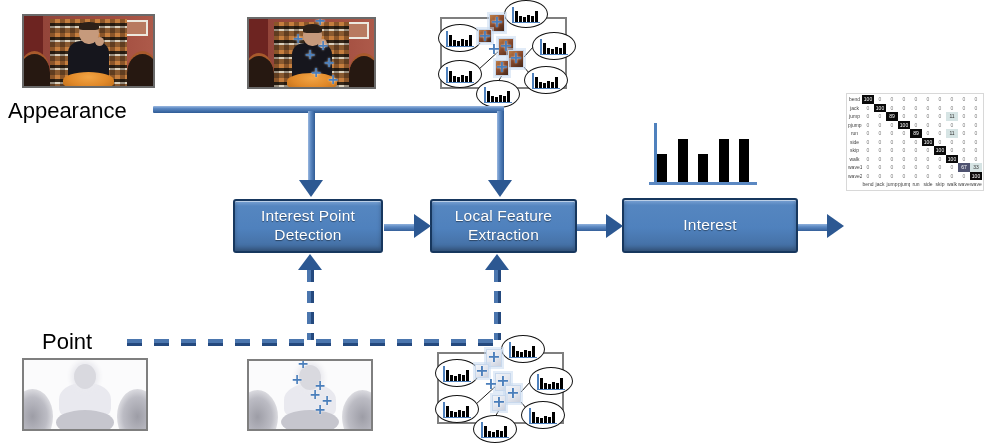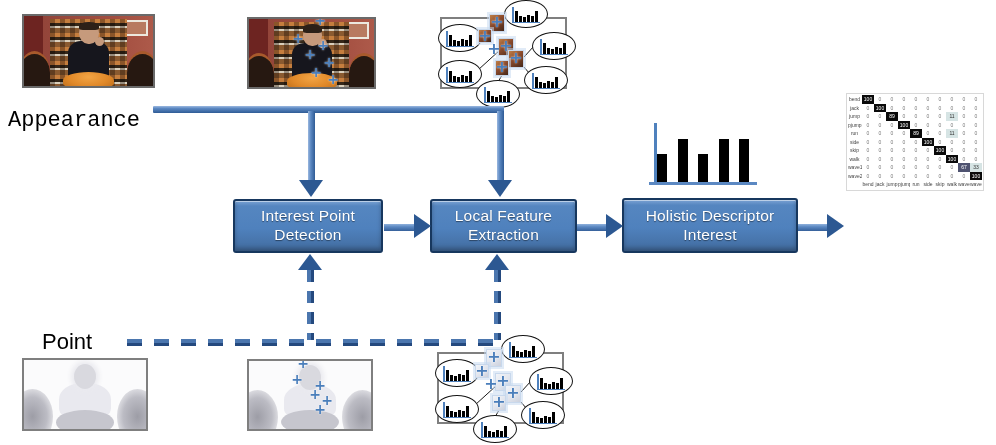--- a/index.html
+++ b/index.html
@@ -216,42 +216,41 @@
       <div class="feat-patch rgb" style="left: 76px; top: 50px; width: 16px; height: 18px;"></div>
       <div class="feat-patch rgb" style="left: 63px; top: 60px; width: 14px; height: 16px;"></div>
       <span class="feat-cross" style="left: 65px; top: 22px;">+</span>
       <span class="feat-cross" style="left: 53px; top: 36px;">+</span>
       <span class="feat-cross" style="left: 74px; top: 46px;">+</span>
       <span class="feat-cross" style="left: 84px; top: 58px;">+</span>
       <span class="feat-cross" style="left: 70px; top: 67px;">+</span>
       <span class="feat-cross" style="left: 62px; top: 49px;">+</span>
     </div>
 
-  <div class="stream-label" style="left:8px;top:110px;font-family:Liberation Mono, monospace;">Appearance</div>
+  <div class="stream-label" style="left:8px;top:100px;">Appearance</div>
 
   <div class="hline" style="left:153px;top:106px;width:351px;height:7px;"></div>
   <div style="left:299px;top:111px;width:24px;height:86px;">
     <div class="vshaft" style="left:9px;top:0;width:7px;height:69px;"></div>
     <div class="head-down" style="left:0;top:69px;"></div>
   </div>
   <div style="left:488px;top:111px;width:24px;height:86px;">
     <div class="vshaft" style="left:9px;top:0;width:7px;height:69px;"></div>
     <div class="head-down" style="left:0;top:69px;"></div>
   </div>
 
   <div class="pipe-box" style="left:430px;top:199px;width:147px;height:54px;">
     <span>Local Feature</span>
     <span>Extraction</span>
   </div>
   <div class="pipe-box" style="left:233px;top:199px;width:150px;height:54px;">
     <span>Interest Point</span>
     <span>Detection</span>
   </div>
   <div class="pipe-box" style="left:622px;top:198px;width:176px;height:55px;">
-    <span>Holistic Descriptor</span>
     <span>Interest</span>
   </div>
 
   <div class="harrow" style="left:384px;top:214px;width:47px;height:24px;">
     <div class="shaft" style="width:32px;"></div>
     <div class="head" style="left:30px;"></div>
   </div>
   <div class="harrow" style="left:577px;top:214px;width:46px;height:24px;">
     <div class="shaft" style="width:31px;"></div>
     <div class="head" style="left:29px;"></div>

